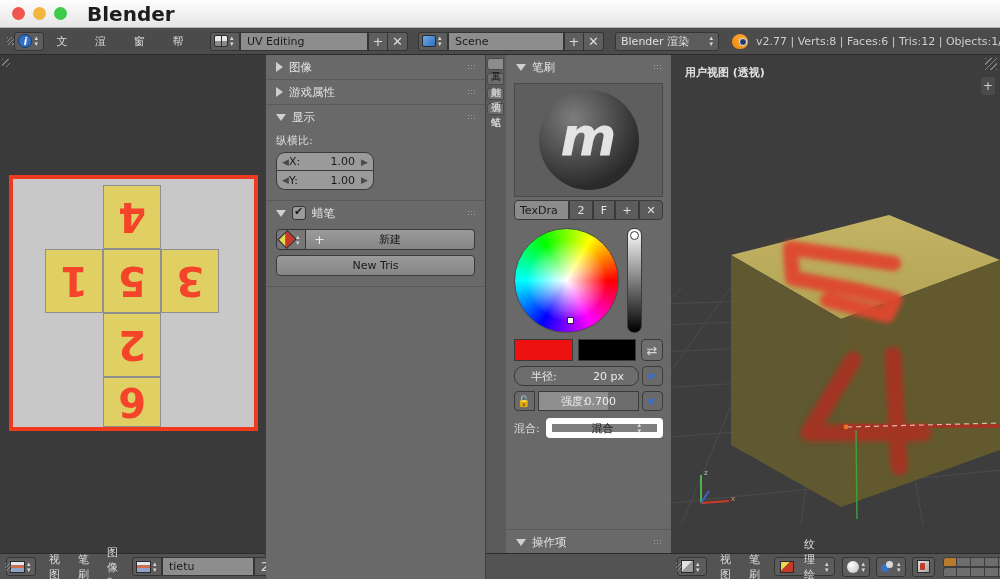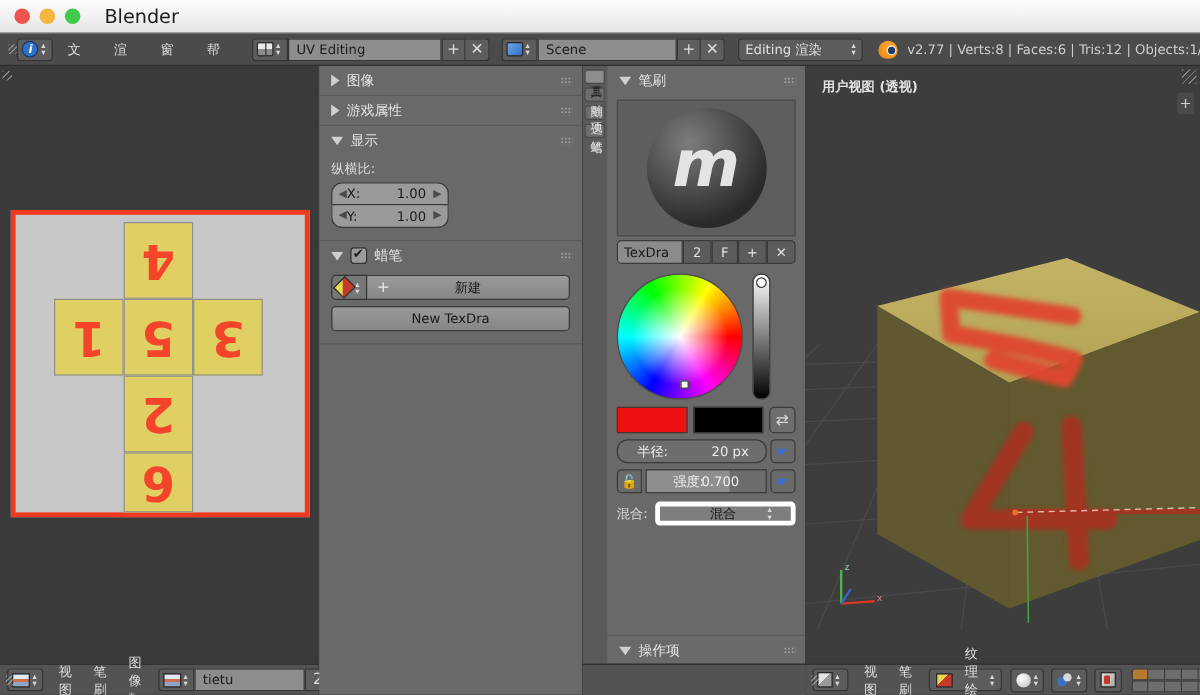--- a/index.html
+++ b/index.html
@@ -18,21 +18,21 @@
     position: absolute; left: 0; top: 0; width: 1000px; height: 28px;
     background: linear-gradient(#fdfdfd, #e6e6e6);
     border-bottom: 1px solid #b4b4b4;
     display: flex; align-items: center;
   }
   .wbtns { display: flex; gap: 8px; margin-left: 12px; }
   .wbtn { width: 13px; height: 13px; border-radius: 50%; }
   .wbtn.close { background: #f0554d; }
   .wbtn.min { background: #f3b63f; }
   .wbtn.max { background: #3fca49; }
-  .wtitle { margin-left: 20px; font-weight: normal; font-size: 16px; color: #1d1d1d; }
+  .wtitle { margin-left: 20px; font-weight: bold; font-size: 20px; color: #1d1d1d; }
 
   
   .topheader {
     position: absolute; left: 0; top: 28px; width: 1000px; height: 27px;
     background: #4b4b4b;
     border-bottom: 1px solid #2c2c2c;
     display: flex; align-items: center; padding-left: 6px;
     color: #d4d4d4;
   }
   .grip { width: 9px; height: 20px; position: relative; opacity: .45; }
@@ -220,21 +220,21 @@
   .slider .fill { position: absolute; left:0; top:0; bottom:0; background: #8e8e8e; }
   .slider .lbl { position: relative; z-index: 2; }
   .pressure-btn {
     width: 21px; height: 20px; background: #6a6a6a; border: 1px solid #3a3a3a;
     border-radius: 4px; display:flex;align-items:center;justify-content:center;
     color: #3b6ed0; font-size: 11px;
   }
   .blend-row { display: flex; margin: 7px 8px 0 8px; gap: 6px; align-items: center; }
   .blend-lbl { color: #dcdcdc; font-size: 11px; }
   .blend-dd {
-    flex: 1; height: 20px; background: #7e7e7e; border: 4px solid #ffffff; border-radius: 4px;
+    flex: 1; height: 20px; background: #7e7e7e; border: 6px solid #ffffff; border-radius: 4px;
     display: flex; align-items: center; justify-content: space-between; padding: 0 16px;
     color: #1c1c1c; font-size: 11px;
   }
   .op-panel {
     position: absolute; left: 20px; right: 0; bottom: 26px; height: 24px;
     border-top: 1px solid #5a5a5a;
   }
 
   
   #view3d { left: 671px; top: 55px; width: 329px; height: 524px; background: #3c3c3c; }
@@ -313,21 +313,21 @@
             <span>▴</span>
             <span>▾</span>
           </div>
       </div>
       <div class="txtfield" style="width:116px;border-radius:0">Scene</div>
       <div class="sqbtn">+</div>
       <div class="sqbtn r">✕</div>
     </div>
 
     <div class="dropdown" style="width:110px;margin-left:11px">
-      <span>Editing 渲染</span>
+      <span>Blender 渲染</span>
       <span class="updown">
           <span>▴</span>
           <span>▾</span>
         </span>
     </div>
 
     <div class="blender-logo" style="margin-left:13px"></div>
     <div class="stat" style="margin-left:8px;width:260px">v2.77 | Verts:8 | Faces:6 | Tris:12 | Objects:1/3 | L</div>
   </div>
 
@@ -441,21 +441,21 @@
             <div class="updown">
                 <span>▴</span>
                 <span>▾</span>
               </div>
           </div>
           <div class="wide-btn" style="flex:1;border-radius:0 4px 4px 0;border-left:none;position:relative">
             <span style="position:absolute;left:8px;color:#e8e8e8;font-size:13px">+</span>
             <span>新建</span>
           </div>
         </div>
-        <div class="wide-btn">New TexDra</div>
+        <div class="wide-btn">New Tris</div>
       </div>
     </div>
   </div>
 
   <div class="area" id="tool-area">
     <div class="vtabs">
       <div class="vtab active">工具</div>
       <div class="vtab">雕刻</div>
       <div class="vtab">选项</div>
       <div class="vtab">蜡笔</div>

